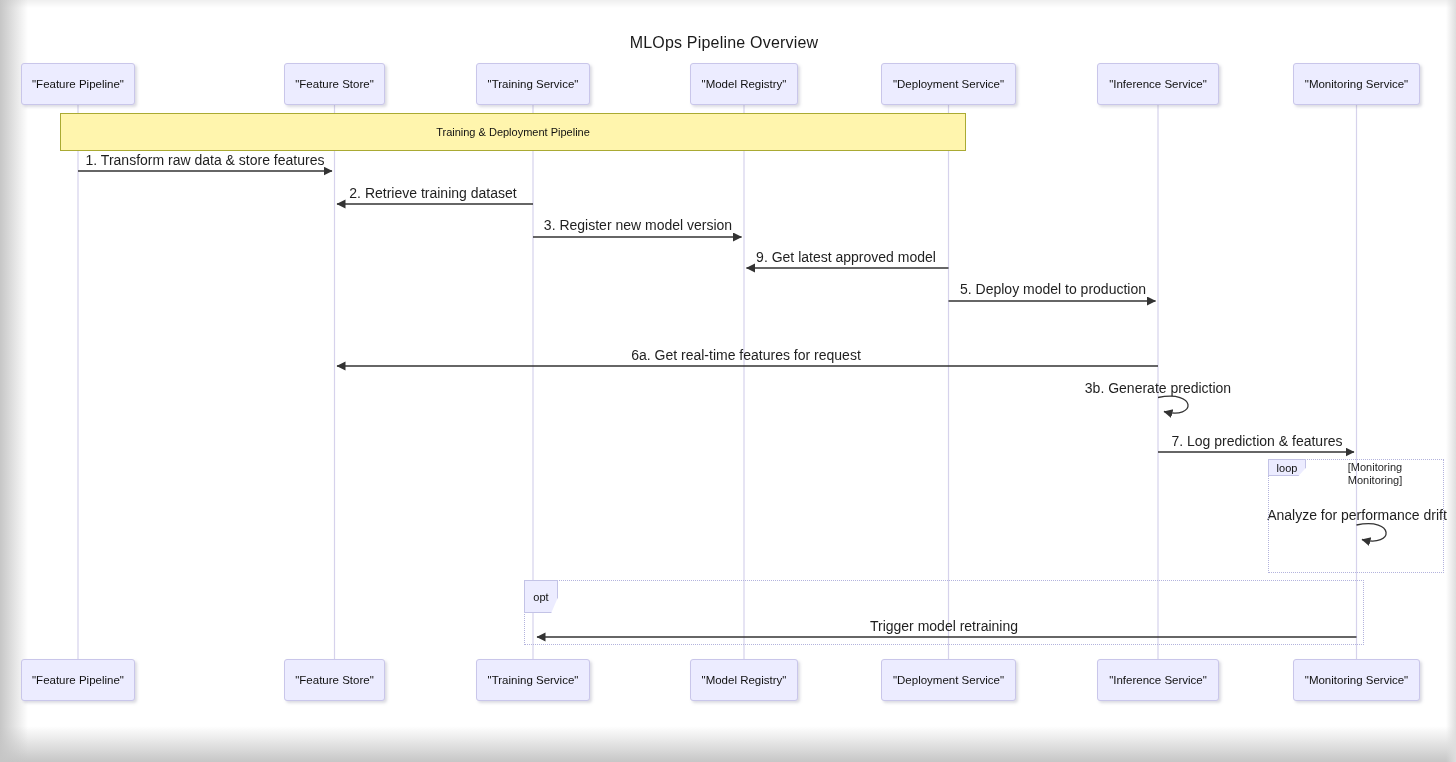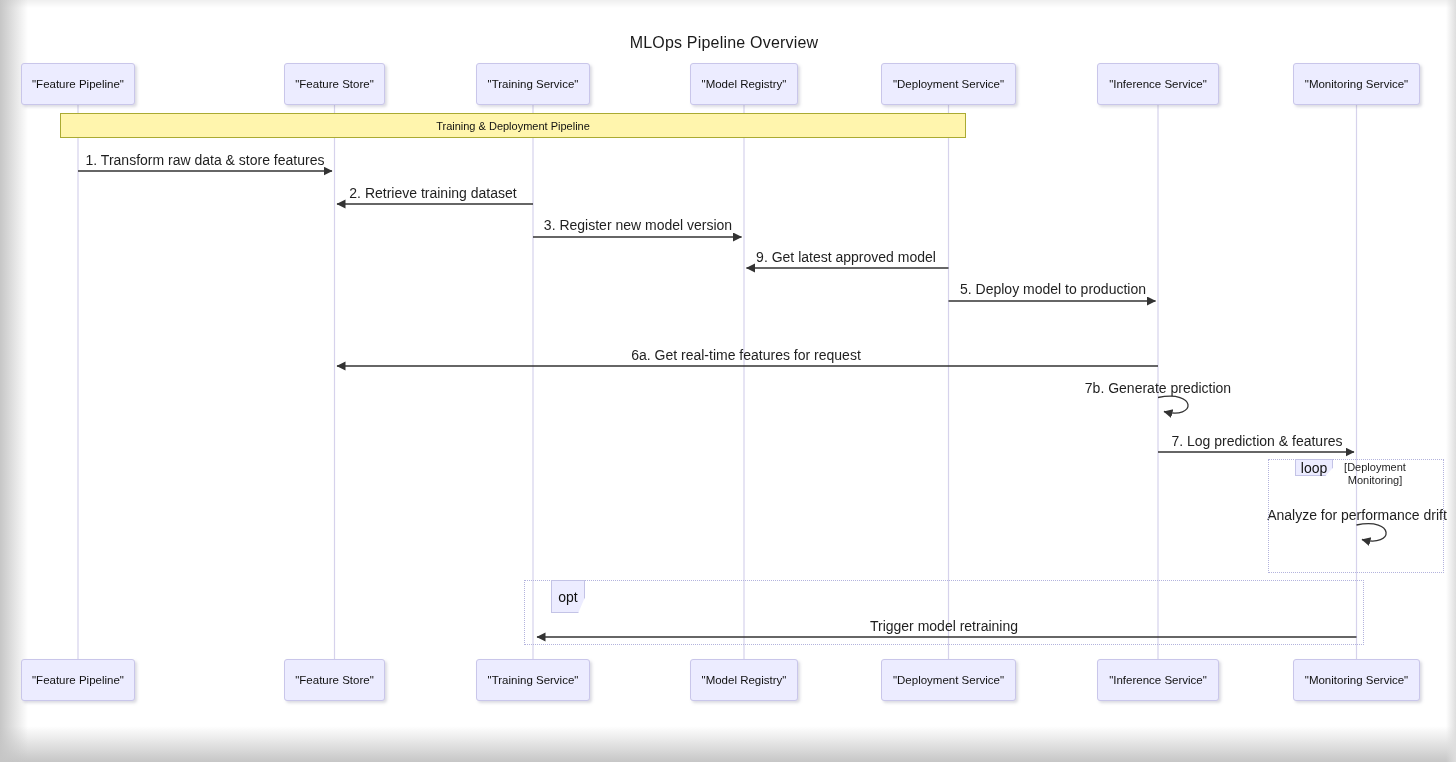--- a/index.html
+++ b/index.html
@@ -30,24 +30,23 @@
     font-size:11px; color:#111; box-sizing:border-box;
   }
   .msg-label{
     width:300px; text-align:center; font-size:14px; color:#1f1f1f; white-space:nowrap;
   }
   .frag{
     border:1px dotted #b3b3dd; box-sizing:border-box; background:transparent;
   }
   .frag-tab{
     background:#ECECFF; border:1px solid #c3c3e6;
-    font-size:14px; color:#111; box-sizing:border-box;
+    font-size:11px; color:#111; box-sizing:border-box;
     display:flex; align-items:center; justify-content:center;
     clip-path:polygon(0 0, 100% 0, 100% 52%, 80% 100%, 0 100%);
-    margin-left:27px;
   }
   .cond{
     font-size:11px; color:#1f1f1f; text-align:center; line-height:13px; white-space:nowrap;
   }
   .cond.wrap{white-space:normal;}
   svg.layer{position:absolute; left:0; top:0;}
 </style>
 </head>
 <body>
 
@@ -83,37 +82,37 @@
   <div class="abs title" style="left:574px; top:34px;">MLOps Pipeline Overview</div>
 
   <div class="abs actor" style="left:21px;   top:63px; width:114px; height:42px;">"Feature Pipeline"</div>
   <div class="abs actor" style="left:284px;  top:63px; width:101px; height:42px;">"Feature Store"</div>
   <div class="abs actor" style="left:476px;  top:63px; width:114px; height:42px;">"Training Service"</div>
   <div class="abs actor" style="left:690px;  top:63px; width:108px; height:42px;">"Model Registry"</div>
   <div class="abs actor" style="left:881px;  top:63px; width:135px; height:42px;">"Deployment Service"</div>
   <div class="abs actor" style="left:1097px; top:63px; width:122px; height:42px;">"Inference Service"</div>
   <div class="abs actor" style="left:1293px; top:63px; width:127px; height:42px;">"Monitoring Service"</div>
 
-  <div class="abs note" style="left:60px; top:113px; width:906px; height:25px;">Training &amp; Deployment Pipeline</div>
+  <div class="abs note" style="left:60px; top:113px; width:906px; height:38px;">Training &amp; Deployment Pipeline</div>
 
   <div class="abs msg-label" style="left:55px;   top:152px;">1. Transform raw data &amp; store features</div>
   <div class="abs msg-label" style="left:283px;  top:185px;">2. Retrieve training dataset</div>
   <div class="abs msg-label" style="left:488px;  top:217px;">3. Register new model version</div>
   <div class="abs msg-label" style="left:696px;  top:249px;">9. Get latest approved model</div>
   <div class="abs msg-label" style="left:903px;  top:281px;">5. Deploy model to production</div>
   <div class="abs msg-label" style="left:596px;  top:347px;">6a. Get real-time features for request</div>
-  <div class="abs msg-label" style="left:1008px; top:380px;">7b. Generate prediction</div>
+  <div class="abs msg-label" style="left:1008px; top:380px;">3b. Generate prediction</div>
   <div class="abs msg-label" style="left:1107px; top:433px;">7. Log prediction &amp; features</div>
   <div class="abs msg-label" style="left:1207px; top:507px;">Analyze for performance drift</div>
   <div class="abs msg-label" style="left:794px;  top:618px;">Trigger model retraining</div>
 
   <div class="abs frag" style="left:1268px; top:459px; width:176px; height:114px;"></div>
   <div class="abs frag-tab" style="left:1268px; top:459px; width:38px; height:17px;">loop</div>
   <div class="abs cond wrap" style="left:1306px; top:461px; width:138px;">
-    <span>[Deployment</span><br>
+    <span>[Monitoring</span><br>
     <span>Monitoring]</span>
   </div>
 
   <div class="abs frag" style="left:524px; top:580px; width:840px; height:65px;"></div>
   <div class="abs frag-tab" style="left:524px; top:580px; width:34px; height:33px;">opt</div>
 
   <div class="abs actor" style="left:21px;   top:659px; width:114px; height:42px;">"Feature Pipeline"</div>
   <div class="abs actor" style="left:284px;  top:659px; width:101px; height:42px;">"Feature Store"</div>
   <div class="abs actor" style="left:476px;  top:659px; width:114px; height:42px;">"Training Service"</div>
   <div class="abs actor" style="left:690px;  top:659px; width:108px; height:42px;">"Model Registry"</div>

